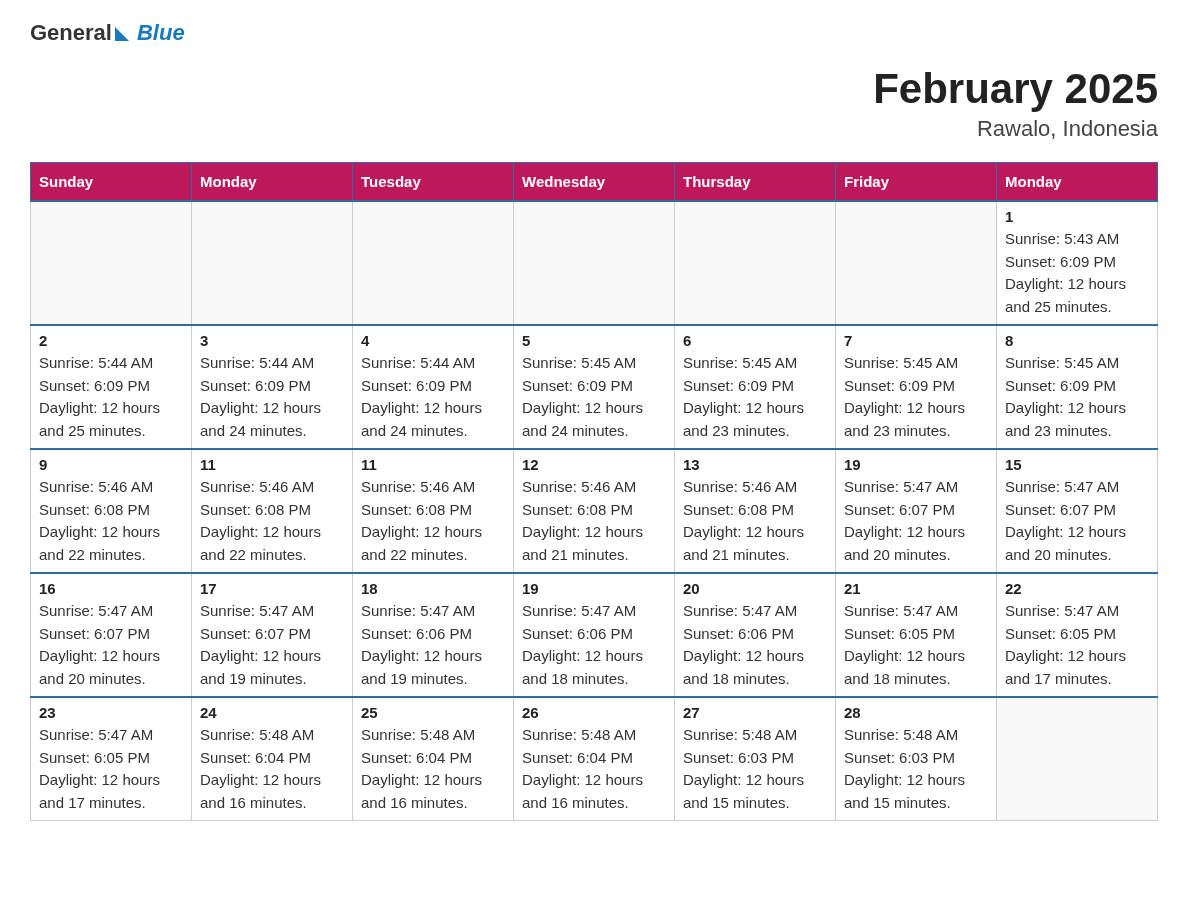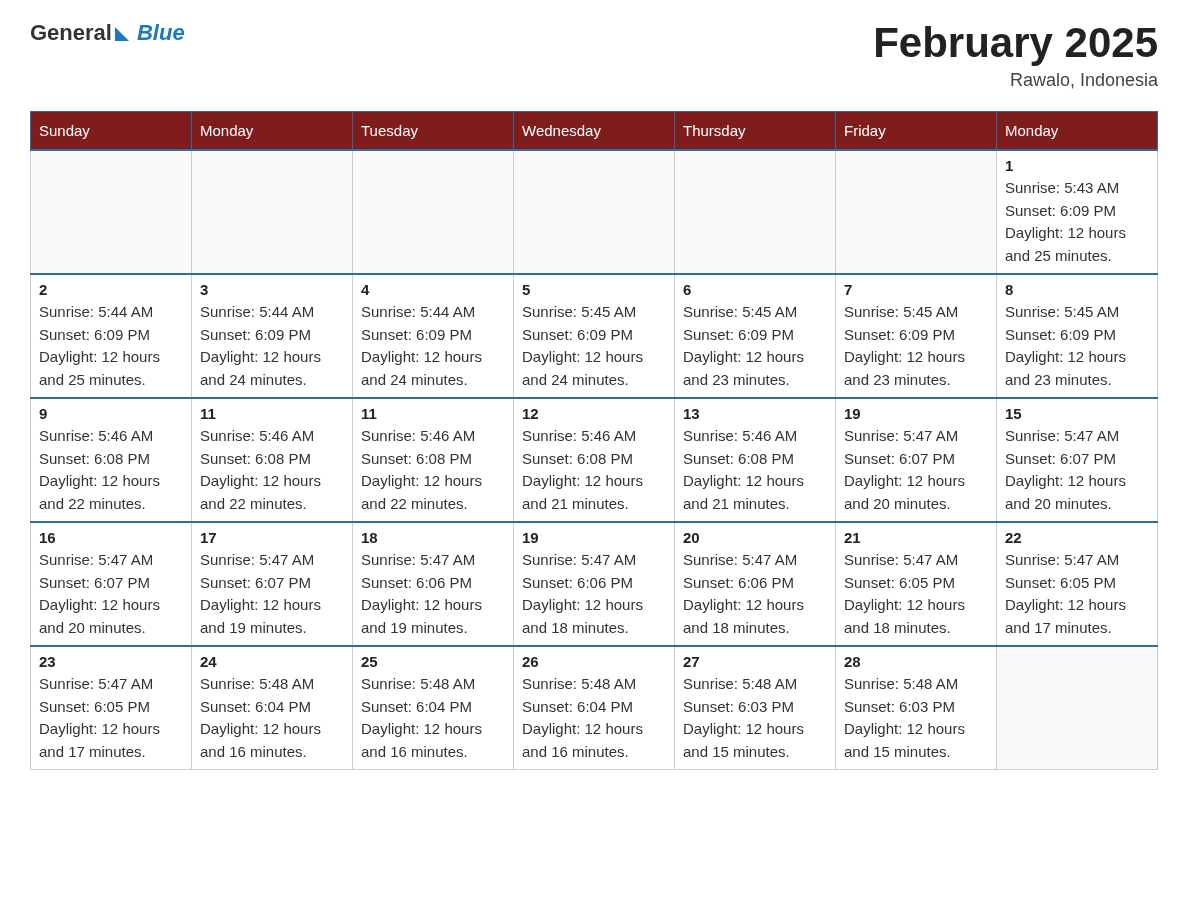--- a/index.html
+++ b/index.html
@@ -17,36 +17,37 @@
       margin-bottom: 20px;
     }
     .title-section {
       text-align: right;
     }
     .calendar-title {
       font-size: 42px;
       font-weight: bold;
       color: #222;
       line-height: 1.1;
+      margin-top: 46px;
     }
     .calendar-subtitle {
-      font-size: 18px;
+      font-size: 22px;
       color: #444;
       margin-top: 4px;
     }
     .calendar-table {
       width: 100%;
       border-collapse: collapse;
       table-layout: fixed;
     }
     .calendar-table thead tr th {
-      background-color: #7f1d1d;
+      background-color: #be185d;
       color: #fff;
       font-size: 15px;
-      font-weight: normal;
+      font-weight: bold;
       padding: 10px 8px;
       text-align: left;
       border: 1px solid #2e6da4;
     }
     .calendar-table tbody tr td {
       vertical-align: top;
       border: 1px solid #ccc;
       border-top: 2px solid #2e6da4;
       padding: 6px 8px;
       font-size: 12px;

